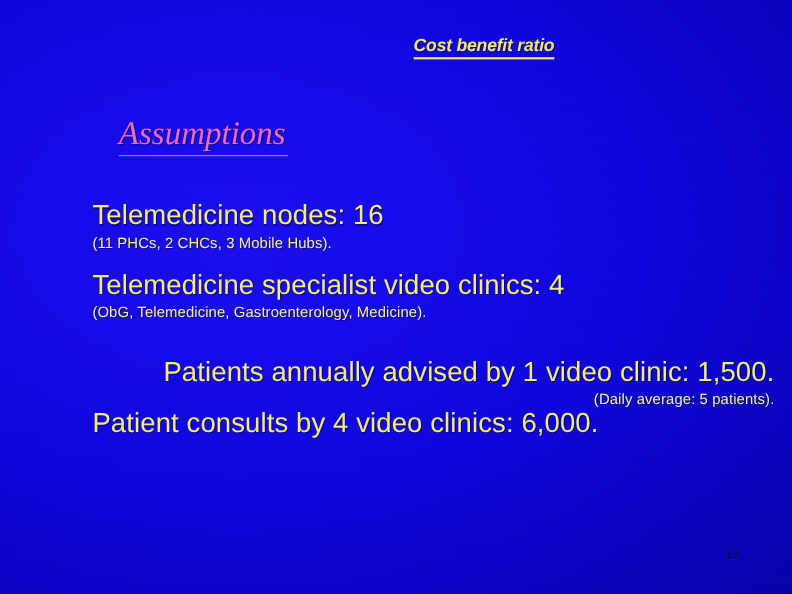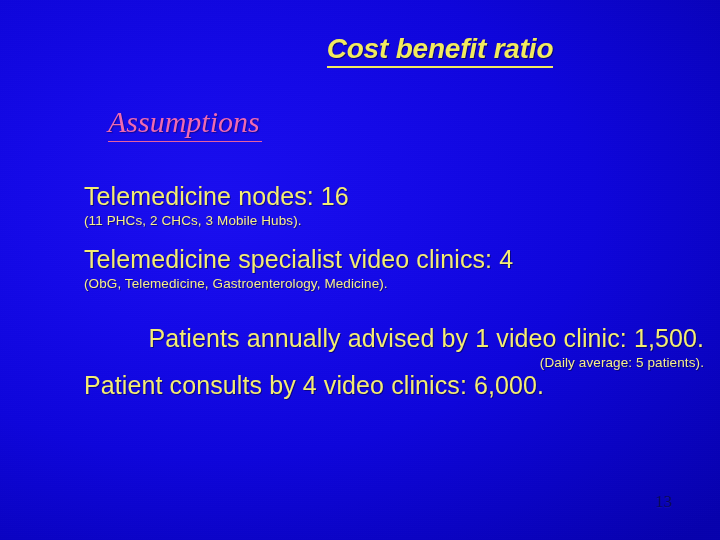--- a/index.html
+++ b/index.html
@@ -42,21 +42,21 @@
     position: absolute;
     left: 0;
     top: 33px;
     width: 720px;
     text-align: center;
     padding-left: 160px;
     box-sizing: border-box;
     font-family: "Liberation Sans", sans-serif;
     font-style: italic;
     font-weight: bold;
-    font-size: 28px;
+    font-size: 16px;
     letter-spacing: -0.2px;
     color: #f2eb5e;
     text-shadow: 1px 1px 0 rgba(0,0,0,0.45);
   }
   .slide-title span {
     display: inline-block;
     border-bottom: 2px solid #f2eb5e;
     padding-bottom: 1px;
   }
 
@@ -111,22 +111,22 @@
   }
   .item.spaced-1 { margin-bottom: 16px; }
   .item.spaced-2 { margin-bottom: 32px; }
   .item.spaced-3 { margin-bottom: 0; text-align: right; }
 
   .page-number {
     position: absolute;
     right: 48px;
     bottom: 28px;
     font-family: "Liberation Serif", serif;
-    font-size: 17px;
-    font-weight: normal;
+    font-size: 13px;
+    font-weight: bold;
     color: #0a0a50;
     opacity: 0.92;
     text-shadow: 0 1px 0 rgba(255,255,255,0.05);
   }
 </style>
 </head>
 <body>
 
 <div id="slide">
 

